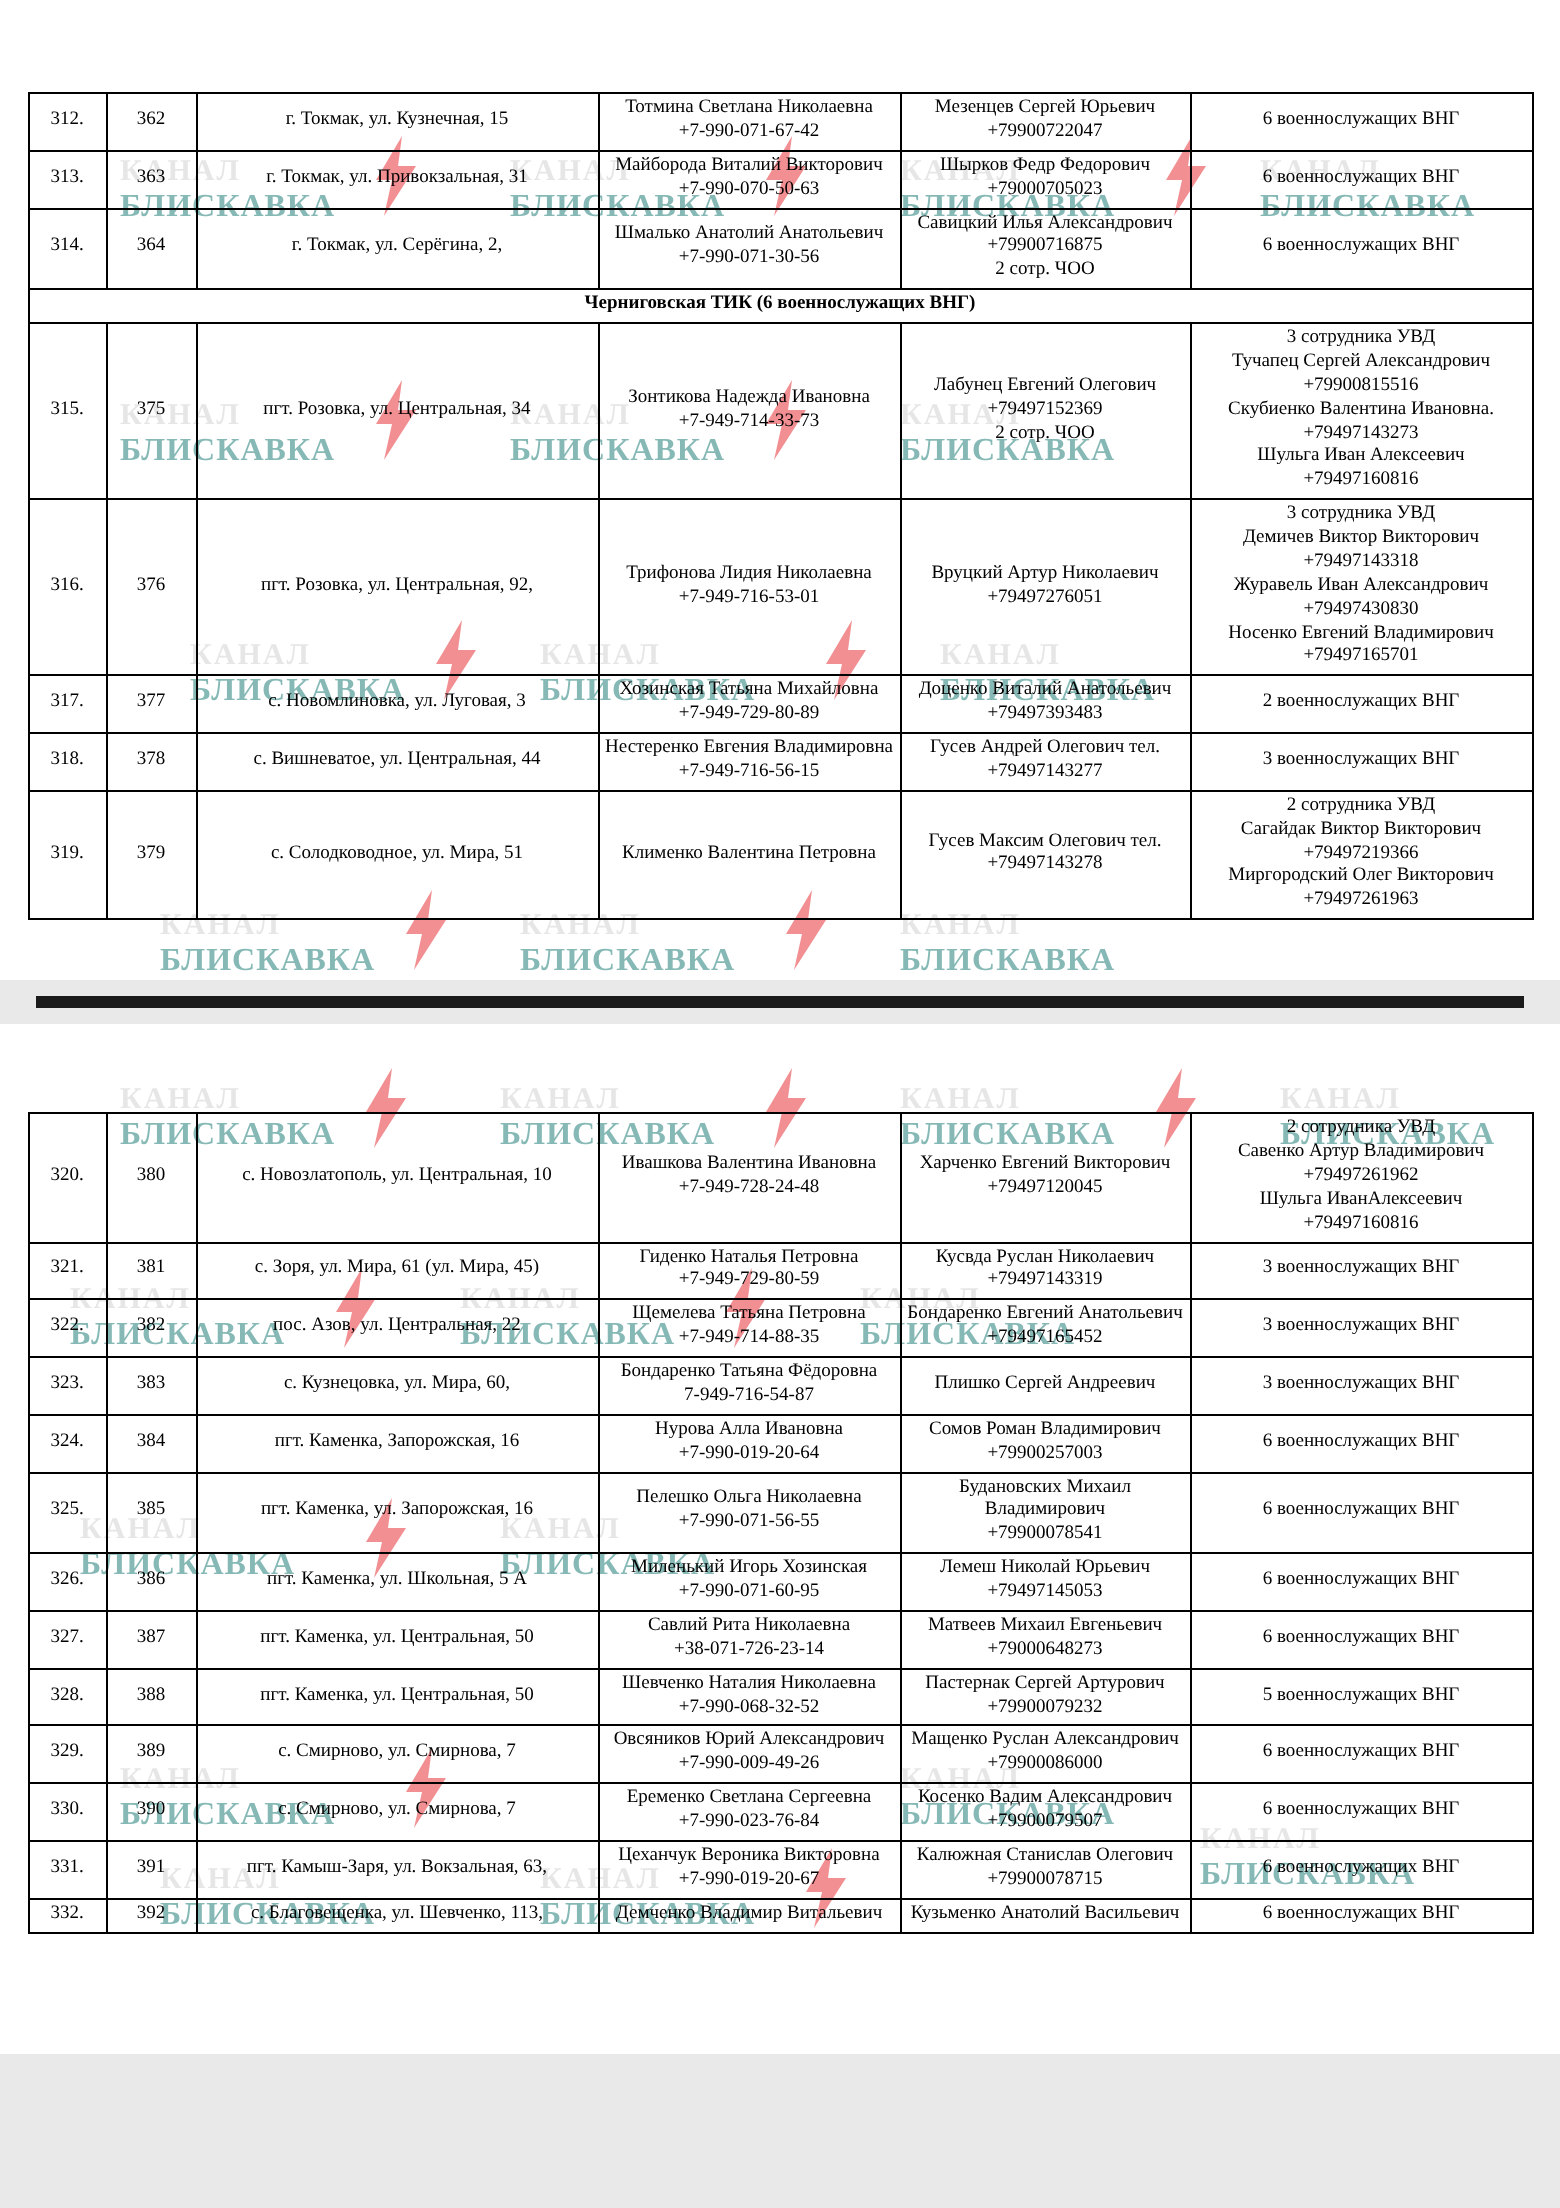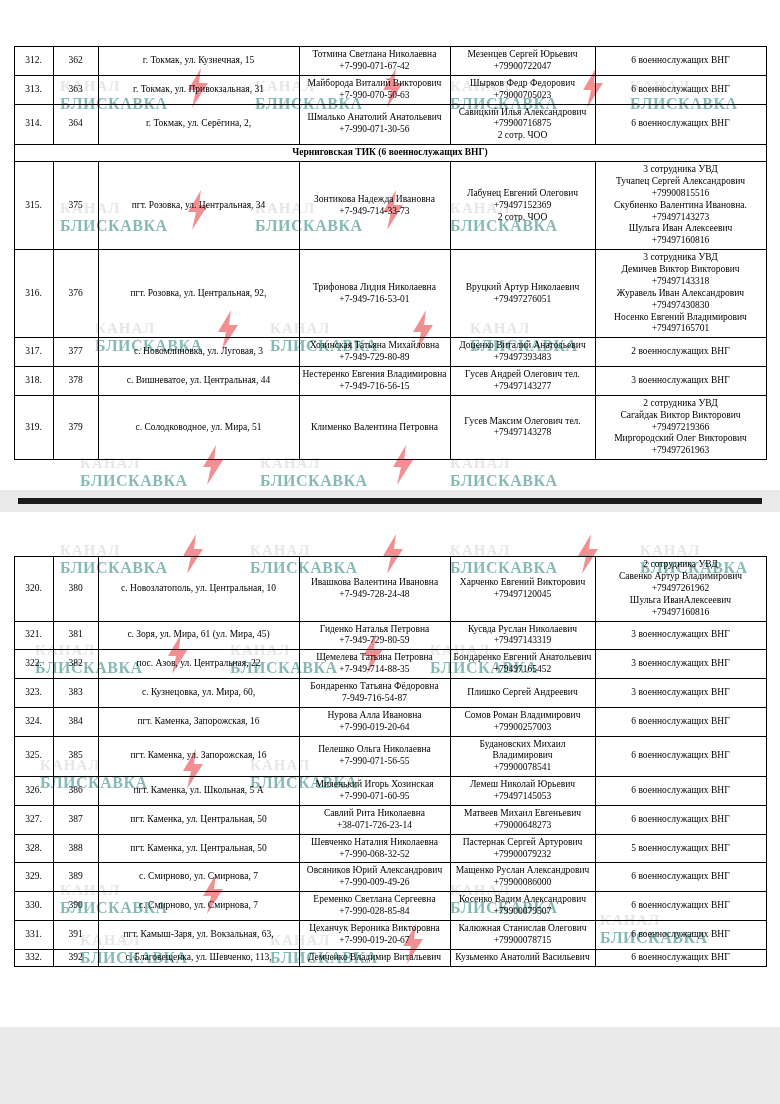--- a/index.html
+++ b/index.html
@@ -631,21 +631,21 @@
           <span class="sub">6 военнослужащих ВНГ</span>
         </td>
       </tr>
 
       <tr>
         <td class="num">330.</td>
         <td class="code">390</td>
         <td class="addr">с. Смирново, ул. Смирнова, 7</td>
         <td class="person1">
           <span class="nm">Еременко Светлана Сергеевна</span>
-          <span class="ph">+7-990-028-85-84</span>
+          <span class="ph">+7-990-023-76-84</span>
         </td>
         <td class="person2">
           <span class="nm">Косенко Вадим Александрович</span>
           <span class="ph">+79900079507</span>
         </td>
         <td class="guard">
           <span class="sub">6 военнослужащих ВНГ</span>
         </td>
       </tr>
 

